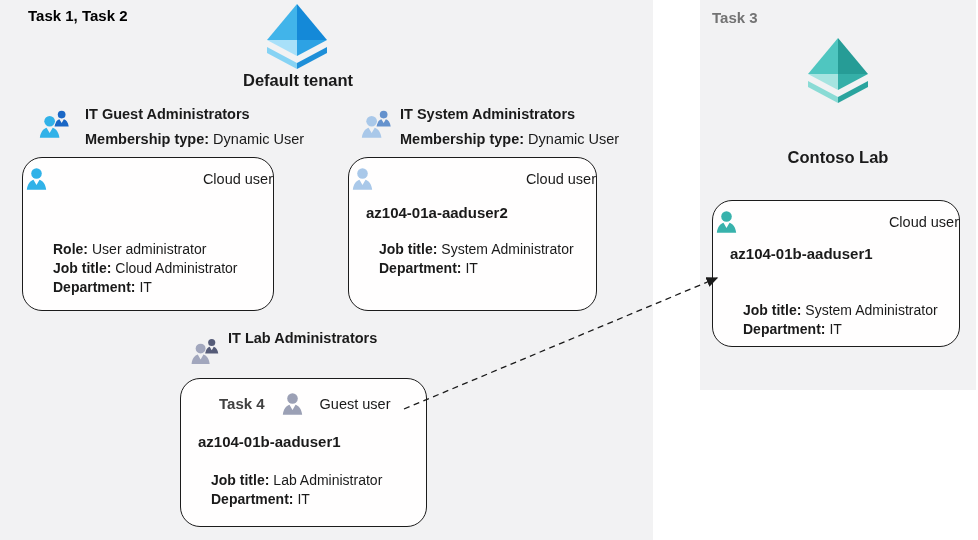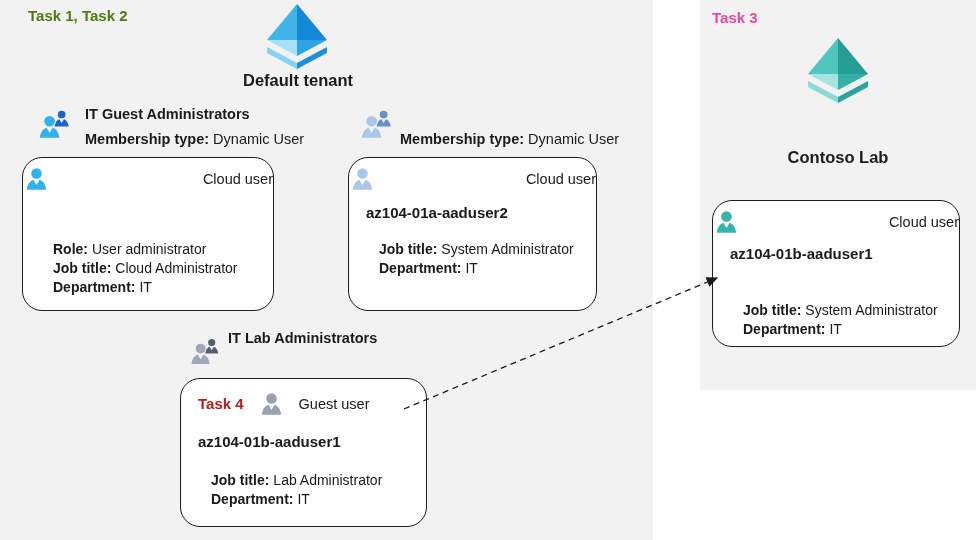--- a/index.html
+++ b/index.html
@@ -83,22 +83,22 @@
       <g id="person-shape">
         <circle cx="12" cy="6" r="4.7" fill="currentColor"></circle>
         <path d="M3.4 20.6 C3.9 15.6 6.5 12.5 9.3 11.7 L12 16.3 L14.7 11.7 C17.5 12.5 20.1 15.6 20.6 20.6 Z" fill="currentColor"></path>
       </g>
     </defs>
   </svg>
 
   <div class="panel panel-left"></div>
   <div class="panel panel-right"></div>
 
-  <div class="task-label" id="task12" style="color: #4d7c0f;">Task 1, Task 2</div>
-  <div class="task-label" id="task3" style="color: #ec4899;">Task 3</div>
+  <div class="task-label" id="task12" style="color: #000000;">Task 1, Task 2</div>
+  <div class="task-label" id="task3" style="color: #737373;">Task 3</div>
 
   <svg class="tenant-icon" id="tenant1-icon" viewBox="0 0 76 66">
     <polygon points="38,1 8,37 38,37" fill="#41b4ea"></polygon>
     <polygon points="38,1 68,37 38,37" fill="#1489d8"></polygon>
     <polygon points="8,37 38,53 38,37" fill="#a8e0f9"></polygon>
     <polygon points="68,37 38,53 38,37" fill="#2da2e4"></polygon>
     <polygon points="8,44 38,60 38,66 8,50" fill="#86d3f4"></polygon>
     <polygon points="68,44 38,60 38,66 68,50" fill="#1e8fd8"></polygon>
   </svg>
   <div class="tenant-title" id="tenant1-label">Default tenant</div>
@@ -119,20 +119,21 @@
   </svg>
   <div class="group-title" id="group1-title">IT Guest Administrators</div>
   <div class="membership" id="group1-membership">
     <b>Membership type:</b><span>Dynamic User</span>
   </div>
 
   <svg class="group-icon" id="group2-icon" viewBox="0 0 38 30">
     <use href="#person-shape" transform="translate(15,-0.5) scale(0.78)" style="color: rgb(101, 146, 205);"></use>
     <use href="#person-shape" class="front-person" transform="translate(0,4) scale(1.08)" style="color: rgb(169, 200, 233);"></use>
   </svg>
+  <div class="group-title" id="group2-title">IT System Administrators</div>
   <div class="membership" id="group2-membership">
     <b>Membership type:</b><span>Dynamic User</span>
   </div>
 
   <svg class="group-icon" id="group3-icon" viewBox="0 0 38 30">
     <use href="#person-shape" transform="translate(15,-0.5) scale(0.78)" style="color: rgb(86, 92, 120);"></use>
     <use href="#person-shape" class="front-person" transform="translate(0,4) scale(1.08)" style="color: rgb(162, 167, 189);"></use>
   </svg>
   <div class="group-title" id="group3-title">IT Lab Administrators</div>
 
@@ -159,21 +160,21 @@
     </div>
     <div class="card-name">az104-01a-aaduser2</div>
     <div class="card-fields">
       <div class="field"><b>Job title:</b><span>System Administrator</span></div>
       <div class="field"><b>Department:</b><span>IT</span></div>
     </div>
   </div>
 
   <div class="card" id="card3">
     <div class="card-header">
-      <span class="card-task" style="color: #b91c1c;">Task 4</span>
+      <span class="card-task" style="color: #404040; margin-left: 21px;">Task 4</span>
       <svg class="user-icon" viewBox="0 0 24 21">
         <use href="#person-shape" style="color: rgb(155, 160, 181);"></use>
       </svg>
       <span>Guest user</span>
     </div>
     <div class="card-name">az104-01b-aaduser1</div>
     <div class="card-fields">
       <div class="field"><b>Job title:</b><span>Lab Administrator</span></div>
       <div class="field"><b>Department:</b><span>IT</span></div>
     </div>

